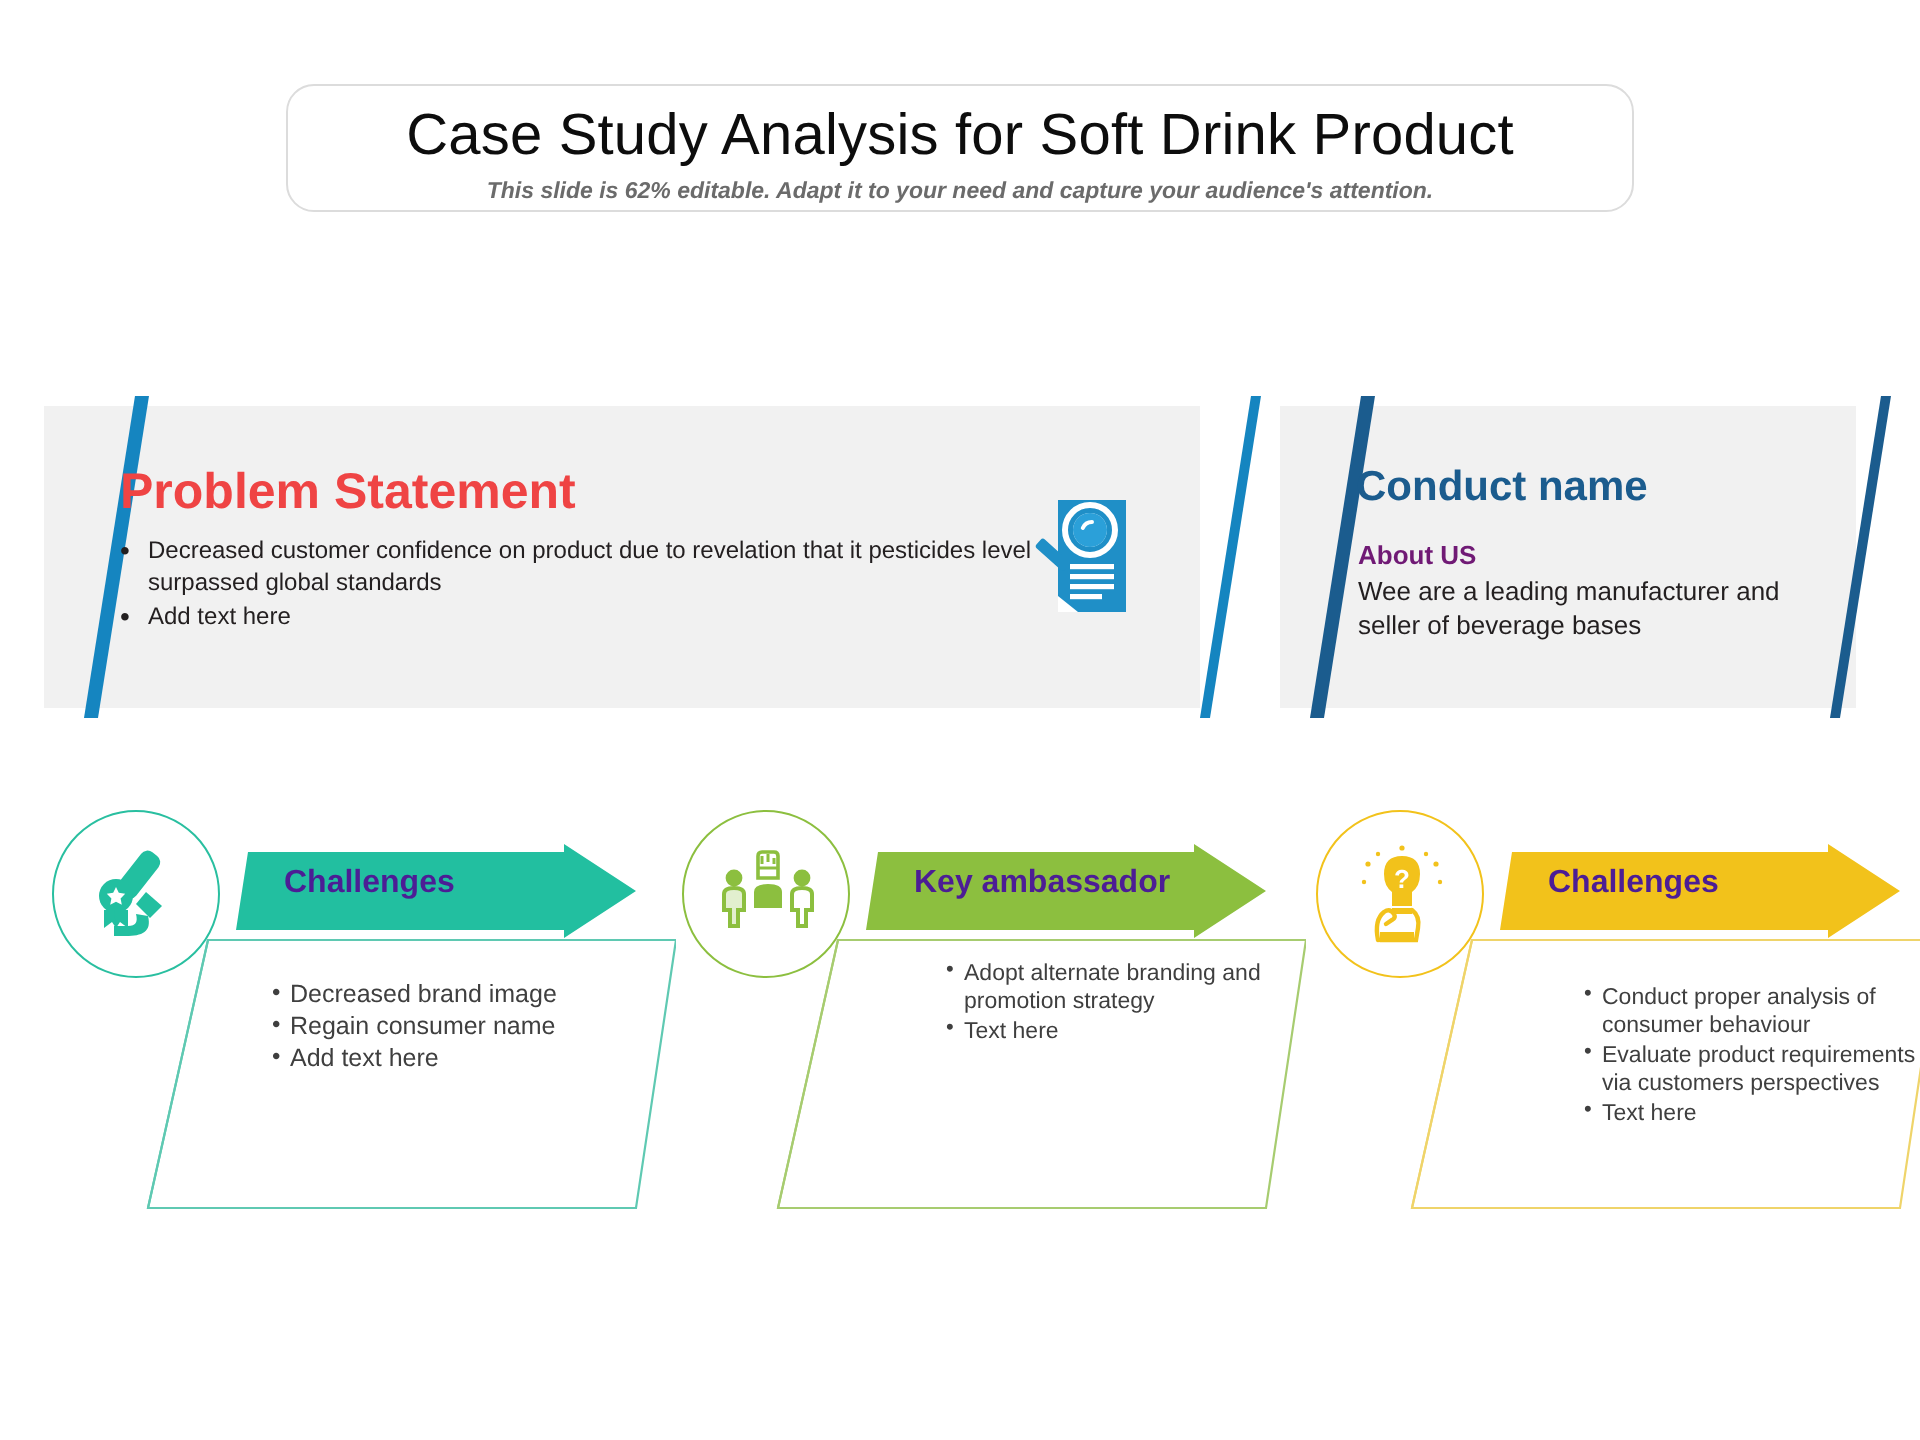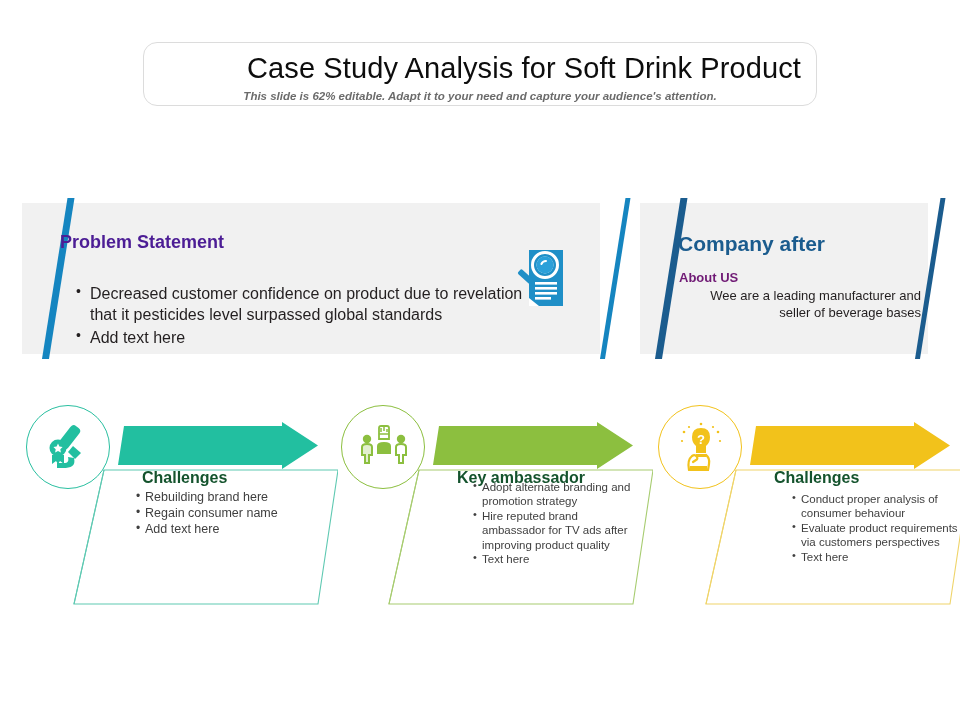--- a/index.html
+++ b/index.html
@@ -32,21 +32,20 @@
     position: absolute;
     left: 143px;
     top: 52px;
     width: 674px;
     text-align: center;
     font-size: 29px;
     font-weight: 400;
     color: #0d0d0d;
     letter-spacing: .1px;
     white-space: nowrap;
-    padding-left: 44px;
   }
   #subtitle-text {
     position: absolute;
     left: 143px;
     top: 90px;
     width: 674px;
     text-align: center;
     font-size: 11.5px;
     font-style: italic;
     font-weight: bold;
@@ -71,30 +70,30 @@
   }
   .slant-bar.thin { width: 5px; }
   #bar-l1 { left: 42px;  background: #1585c0; }
   #bar-l2 { left: 600px; background: #1585c0; }
   #bar-r1 { left: 655px; background: #1b5c8e; }
   #bar-r2 { left: 915px; background: #1b5c8e; }
 
   #problem-heading {
     position: absolute;
     left: 60px; top: 232px;
-    font-size: 18px; font-weight: bold;
-    color: #4c1d95;
+    font-size: 25px; font-weight: bold;
+    color: #ef4444;
   }
   #problem-list {
     position: absolute;
     left: 58px; top: 267px;
     width: 460px;
-    margin: 16px; padding: 0;
+    margin: 0; padding: 0;
     list-style: none;
-    font-size: 16px;
+    font-size: 12px;
     color: #231f20;
     line-height: 1.34;
   }
   #problem-list li {
     position: relative;
     padding-left: 16px;
     margin-bottom: 1px;
   }
   #problem-list li:before {
     content: "•";
@@ -115,21 +114,20 @@
     font-size: 13px; font-weight: bold;
     color: #701a75;
   }
   #about-body {
     position: absolute;
     left: 679px; top: 288px;
     width: 242px;
     font-size: 13px;
     color: #231f20;
     line-height: 1.28;
-    text-align: right;
   }
 
   
   #doc-magnifier-icon {
     position: absolute;
     left: 515px; top: 248px;
     width: 56px; height: 66px;
   }
 
   
@@ -156,23 +154,22 @@
     left: 96px; top: 22px;
     width: 204px; height: 47px;
     z-index: 3;
   }
   .arrow-wrap svg { display: block; }
   .arrow-label {
     position: absolute;
     left: 28px; top: 11px;
     font-size: 16px;
     font-weight: bold;
-    color: #14532d;
+    color: #4c1d95;
     white-space: nowrap;
-    margin-top: 36px;
   }
 
   
   .callout {
     position: absolute;
     left: 52px; top: 58px;
     width: 268px; height: 148px;
     z-index: 1;
   }
   .callout svg { display: block; }
@@ -238,33 +235,33 @@
     <rect x="20" y="44" width="22" height="2.6" fill="#ffffff"></rect>
     <rect x="20" y="49" width="16" height="2.6" fill="#ffffff"></rect>
     <circle cx="30" cy="17" r="12.5" fill="#1f8fc7" stroke="#ffffff" stroke-width="3"></circle>
     <circle cx="30" cy="17" r="8.5" fill="#ffffff" opacity="0.95"></circle>
     <circle cx="30" cy="17" r="8.5" fill="#2ba0d9"></circle>
     <path d="M31 13a5 5 0 0 0-4.6 3" stroke="#ffffff" stroke-width="2" fill="none" stroke-linecap="round"></path>
     <rect x="2" y="26" width="19" height="6" rx="1.5" fill="#1f8fc7" transform="rotate(42 11 29)"></rect>
   </svg>
 </div>
 
-<div id="company-heading">Company after</div>
+<div id="company-heading">Conduct name</div>
 <div id="about-label">About US</div>
 <div id="about-body">Wee are a leading manufacturer and seller of beverage bases</div>
 
 <div class="stage" id="stage-challenges">
 
   <div class="callout">
     <svg width="268" height="148" viewBox="0 0 268 148">
       <path d="M34 12 L268 12 L248 146 L4 146 Z" fill="#ffffff" stroke="#5fc9b2" stroke-width="1.1"></path>
       <path d="M34 12 L4 146" fill="none" stroke="#5fc9b2" stroke-width="1.1"></path>
     </svg>
     <ul class="callout-list">
-      <li>Rebuilding brand here</li>
+      <li>Decreased brand image</li>
       <li>Regain consumer name</li>
       <li>Add text here</li>
     </ul>
   </div>
 
   <div class="arrow-wrap">
     <svg width="204" height="47" viewBox="0 0 204 47">
       <path d="M10 4 L168 4 L168 0 L204 23.5 L168 47 L168 43 L4 43 Z" fill="#22bfa0"></path>
     </svg>
     <span class="arrow-label">Challenges</span>
@@ -287,21 +284,20 @@
 
 <div class="stage" id="stage-initiatives">
 
   <div class="callout">
     <svg width="268" height="148" viewBox="0 0 268 148">
       <path d="M34 12 L268 12 L248 146 L4 146 Z" fill="#ffffff" stroke="#a7cc70" stroke-width="1.1"></path>
       <path d="M34 12 L4 146" fill="none" stroke="#a7cc70" stroke-width="1.1"></path>
     </svg>
     <ul class="callout-list">
       <li>Adopt alternate branding and promotion strategy</li>
-      <li>Hire reputed  brand ambassador for TV ads after improving  product quality</li>
       <li>Text here</li>
     </ul>
   </div>
 
   <div class="arrow-wrap">
     <svg width="204" height="47" viewBox="0 0 204 47">
       <path d="M10 4 L168 4 L168 0 L204 23.5 L168 47 L168 43 L4 43 Z" fill="#8cbf3f"></path>
     </svg>
     <span class="arrow-label">Key ambassador</span>
   </div>

